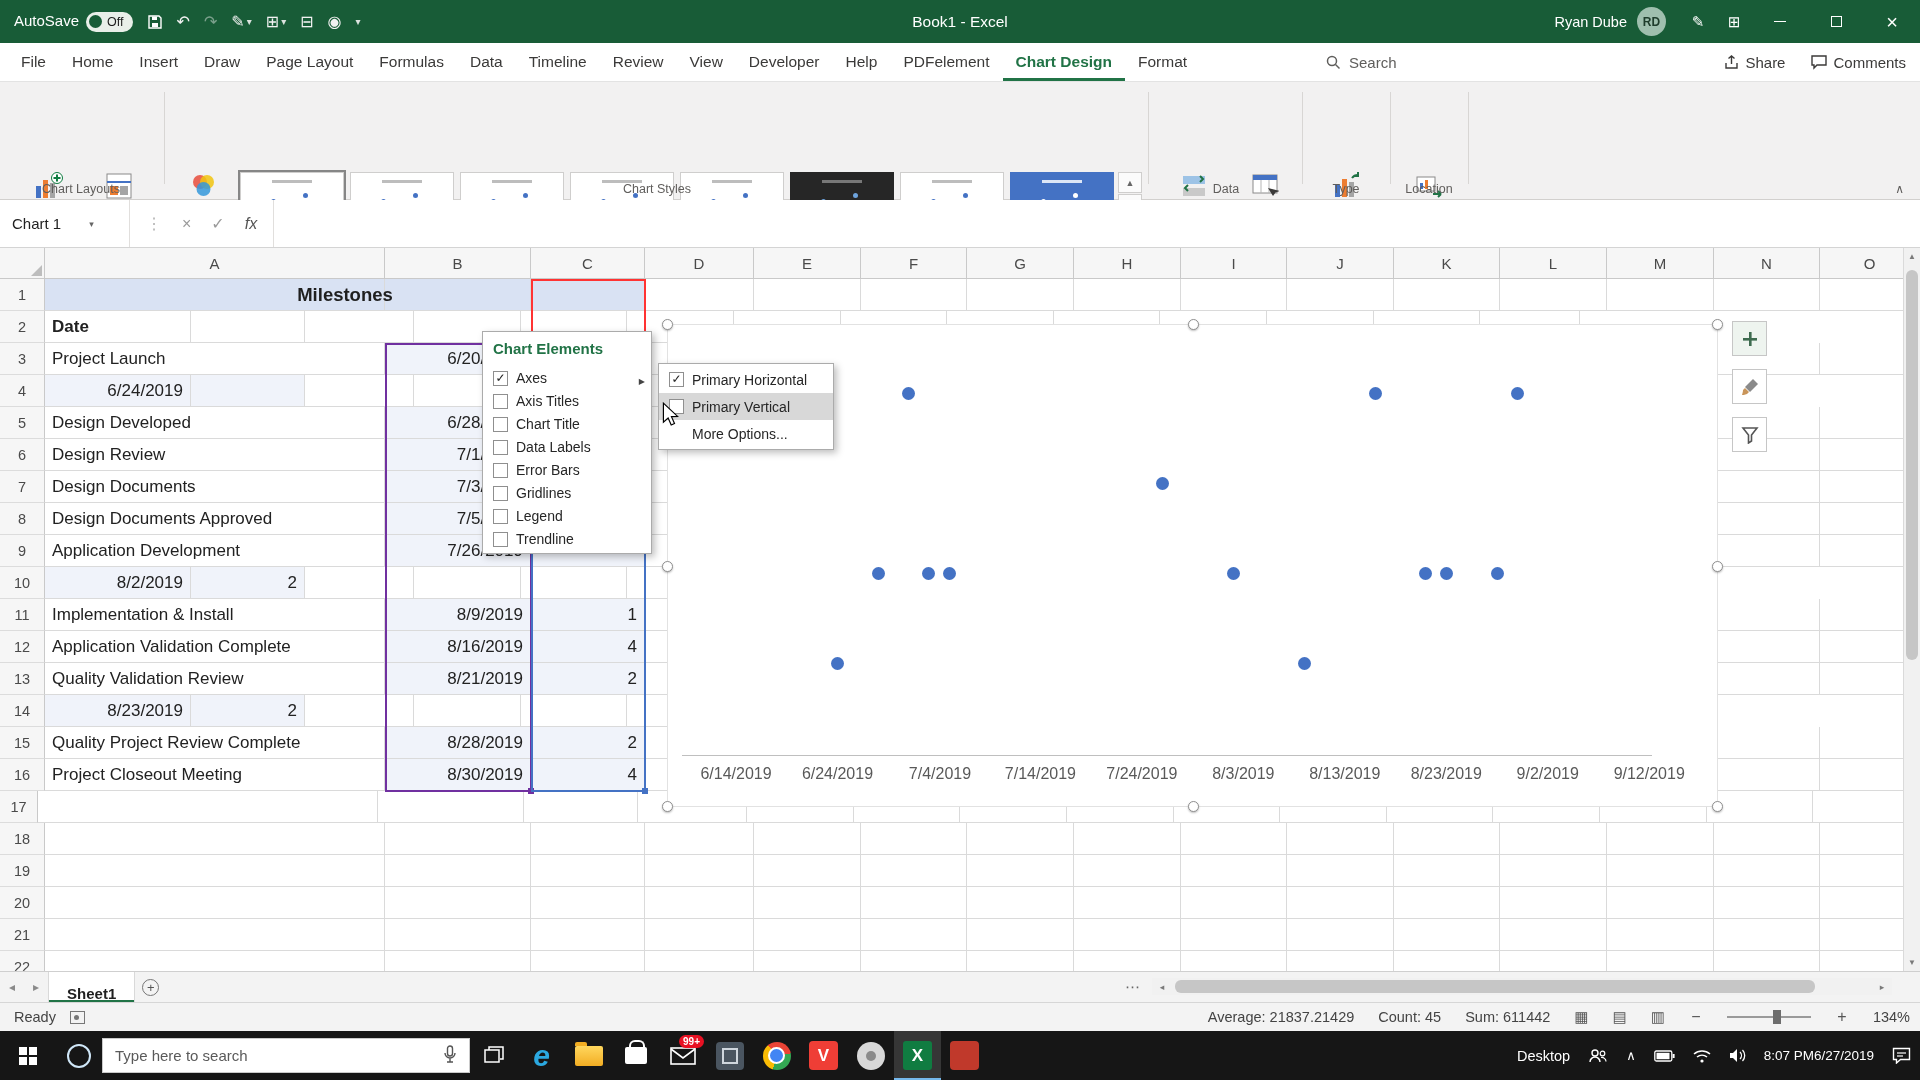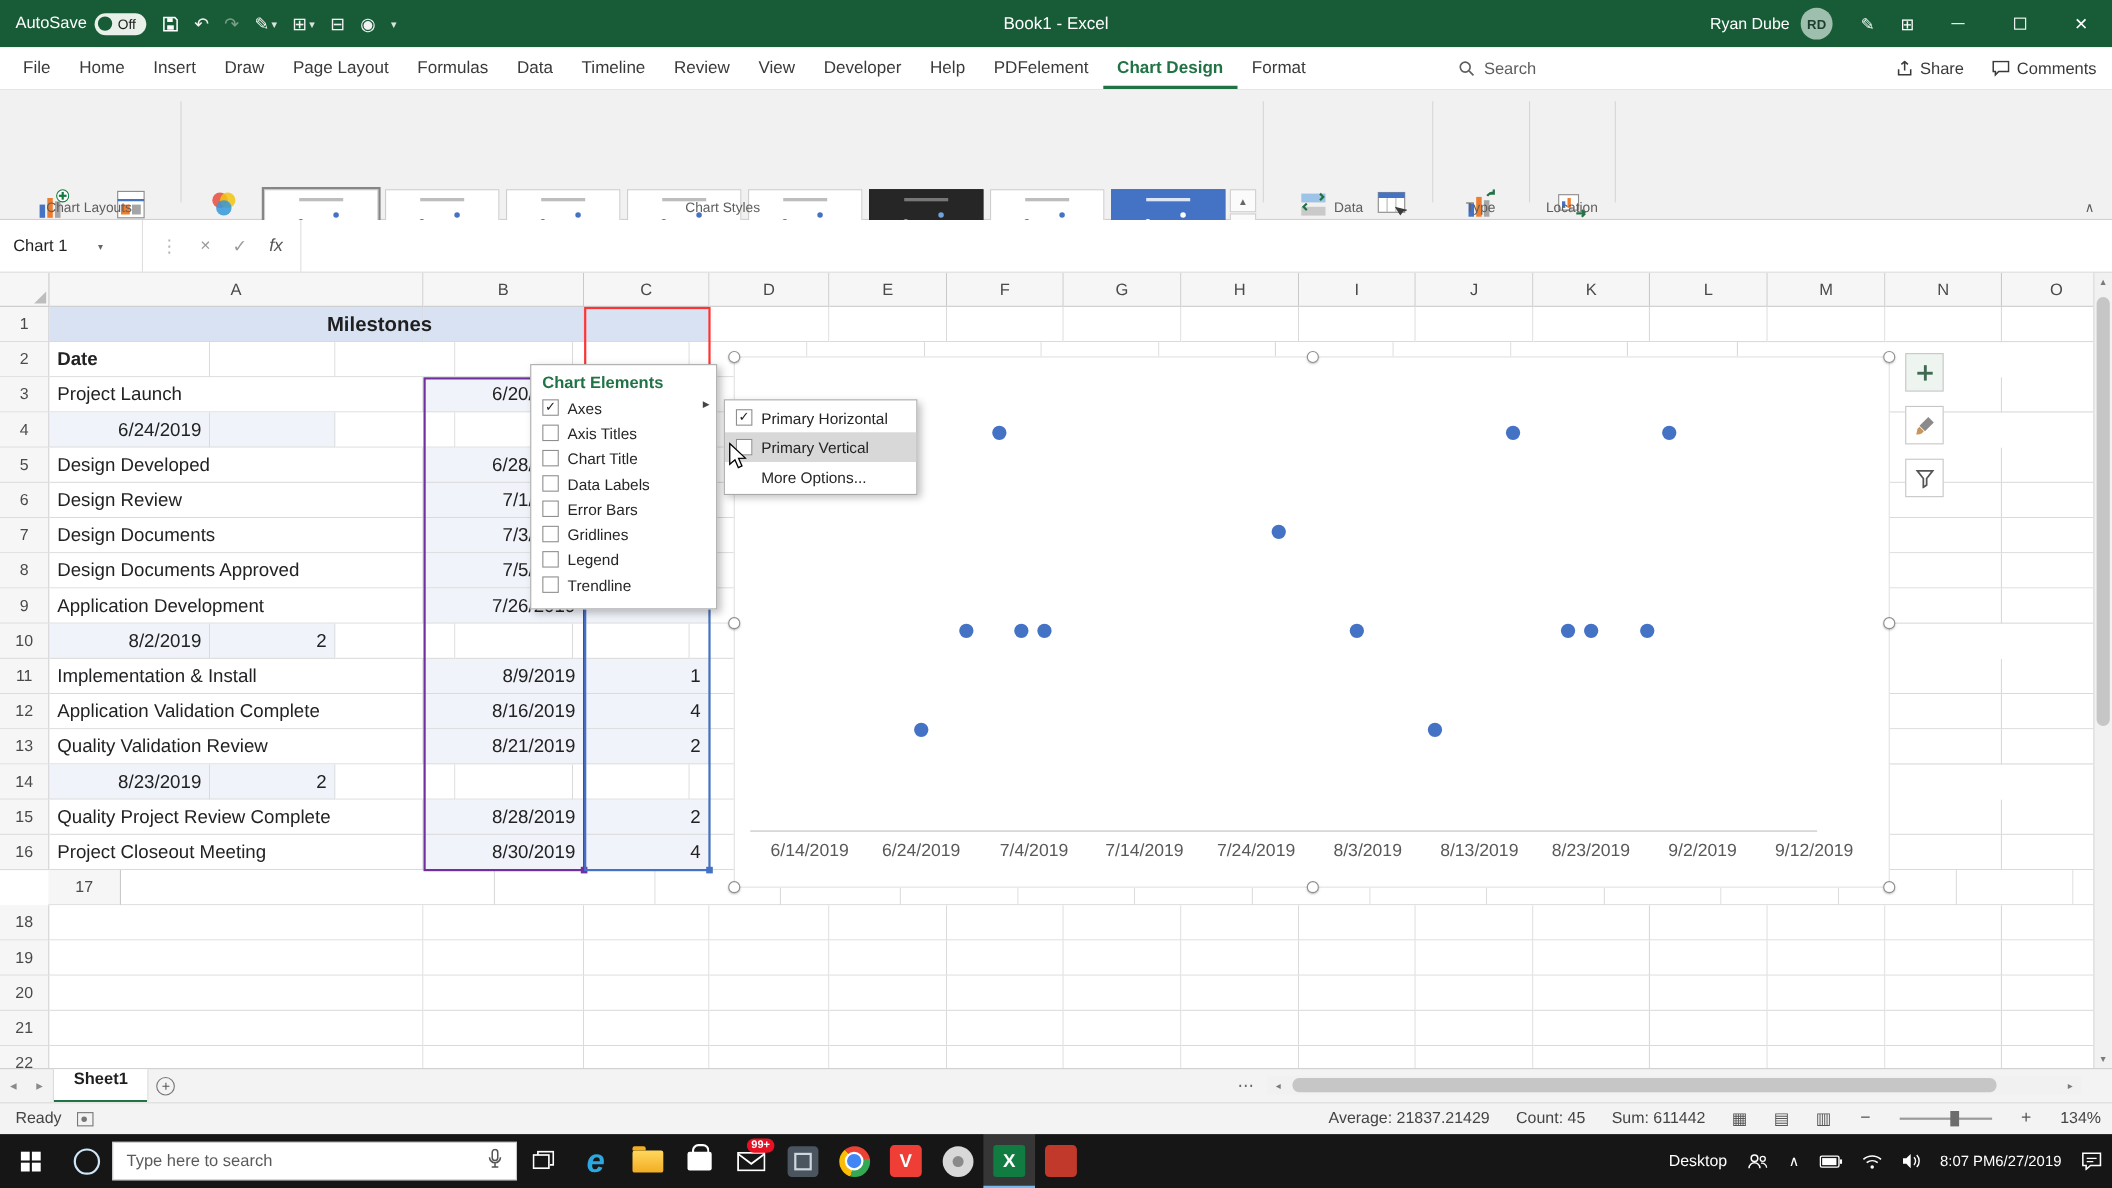--- a/index.html
+++ b/index.html
@@ -105,21 +105,21 @@
   .tick{position:absolute;top:440px;width:102px;text-align:center;font-size:16px;color:#595959}
   .dot{position:absolute;width:13px;height:13px;border-radius:50%}
   .sidebtn{position:absolute;width:35px;height:35px;background:#fff;border:1px solid #c6c6c6;
     display:flex;align-items:center;justify-content:center;z-index:4;color:#444}
   .sidebtn.first{background:#eef4ef}
 
   
   #ce-popup{position:absolute;left:482px;top:331px;width:170px;background:#fff;border:1px solid #ababab;
     box-shadow:3px 3px 7px rgba(0,0,0,.25);z-index:6;padding-bottom:6px}
   #ce-title{color:#217346;font-weight:bold;font-size:15px;padding:8px 10px 6px}
-  .pitem{height:23px;display:flex;align-items:flex-start;padding:0 6px 0 10px;font-size:14px;color:#262626}
+  .pitem{height:23px;display:flex;align-items:flex-end;padding:0 6px 0 10px;font-size:14px;color:#262626}
   .cb{width:15px;height:15px;border:1px solid #8f8f8f;background:#fff;margin-right:8px;flex:none;
     font-size:12px;line-height:13px;text-align:center;color:#222}
   .cb.checked::after{content:"✓"}
   .parrow{margin-left:auto;font-size:8px;color:#444}
   #axes-submenu{position:absolute;left:658px;top:363px;width:176px;background:#fff;border:1px solid #ababab;
     box-shadow:3px 3px 7px rgba(0,0,0,.25);z-index:7;padding:2px 0}
   .sitem{height:27px;display:flex;align-items:center;padding:0 8px 0 10px;font-size:14px;color:#262626}
   .sitem.hl{background:#d8d8d8}
   .sitem.nocb{padding-left:33px}
   #cursor{position:absolute;left:662px;top:402px;z-index:30}
@@ -128,21 +128,21 @@
   #vscroll{position:absolute;left:1903px;top:248px;width:17px;height:723px;background:#f1f1f1;
     border-left:1px solid #dadada;z-index:5}
   .sb-arrow{height:17px;display:flex;align-items:center;justify-content:center;font-size:8px;color:#7a7a7a}
   #v-thumb{position:absolute;left:2px;top:22px;width:12px;height:390px;background:#c6c6c6;border-radius:6px}
   #v-down{position:absolute;bottom:0;width:100%}
 
   
   #tabsbar{position:absolute;left:0;top:971px;width:1920px;height:31px;background:#f3f3f3;
     border-top:1px solid #cfcfcf;display:flex;align-items:stretch;z-index:5}
   .tabnav{display:flex;align-items:center;padding:0 9px;color:#8a8a8a;font-size:12px}
-  #sheet-tab{background:#fff;display:flex;align-items:flex-start;padding:0 18px;font-size:15px;
+  #sheet-tab{background:#fff;display:flex;align-items:flex-end;padding:0 18px;font-size:15px;
     font-weight:bold;color:#1f1f1f;box-shadow:inset 0 -2px 0 #217346;border-right:1px solid #d9d9d9;border-left:1px solid #d9d9d9}
   #addsheet{width:31px;display:flex;align-items:center;justify-content:center}
   .plus-circle{width:17px;height:17px;border:1px solid #767676;border-radius:50%;color:#555;
     font-size:13px;line-height:15px;text-align:center}
   #hscroll{position:absolute;right:28px;top:971px;height:31px;width:740px;display:flex;align-items:center;z-index:6}
   .h-arrow{width:20px;height:17px;display:flex;align-items:center;justify-content:center;font-size:9px;color:#7a7a7a;background:#f1f1f1}
   #h-track{flex:1;height:17px;background:#f1f1f1;position:relative}
   #h-thumb{position:absolute;left:3px;top:2px;height:13px;width:640px;background:#c6c6c6;border-radius:6px}
   #tab-dots{position:absolute;right:780px;top:971px;height:31px;display:flex;align-items:center;color:#666;z-index:6}
 
@@ -786,21 +786,21 @@
         <div class="cell" style="width: 107px;"></div>
         <div class="cell" style="width: 106px;"></div>
         <div class="cell" style="width: 107px;"></div>
         <div class="cell" style="width: 106px;"></div>
         <div class="cell" style="width: 107px;"></div>
         <div class="cell" style="width: 107px;"></div>
         <div class="cell" style="width: 106px;"></div>
         <div class="cell" style="width: 100px;"></div>
       </div>
       <div class="g-row">
-        <div class="g-rowhdr" style="width: 66px; margin-left: 44px;">17</div>
+        <div class="g-rowhdr" style="width: 38px;">17</div>
         <div class="cell" style="width: 340px;"></div>
         <div class="cell" style="width: 146px;"></div>
         <div class="cell" style="width: 114px;"></div>
         <div class="cell" style="width: 109px;"></div>
         <div class="cell" style="width: 107px;"></div>
         <div class="cell" style="width: 106px;"></div>
         <div class="cell" style="width: 107px;"></div>
         <div class="cell" style="width: 107px;"></div>
         <div class="cell" style="width: 106px;"></div>
         <div class="cell" style="width: 107px;"></div>

